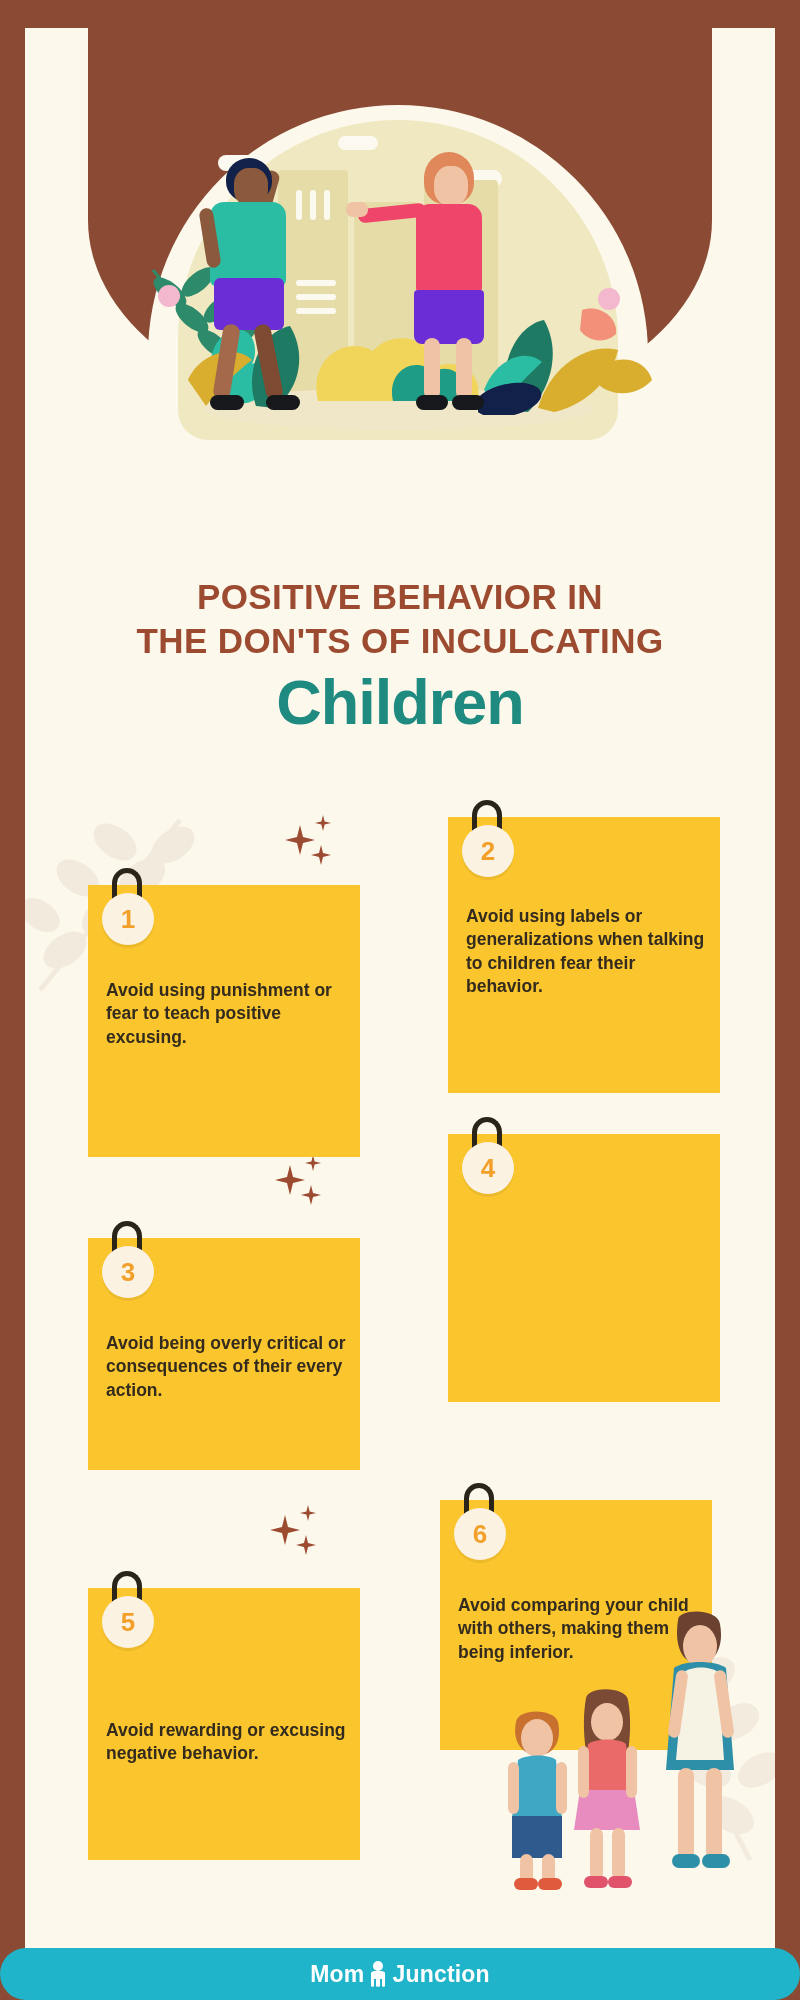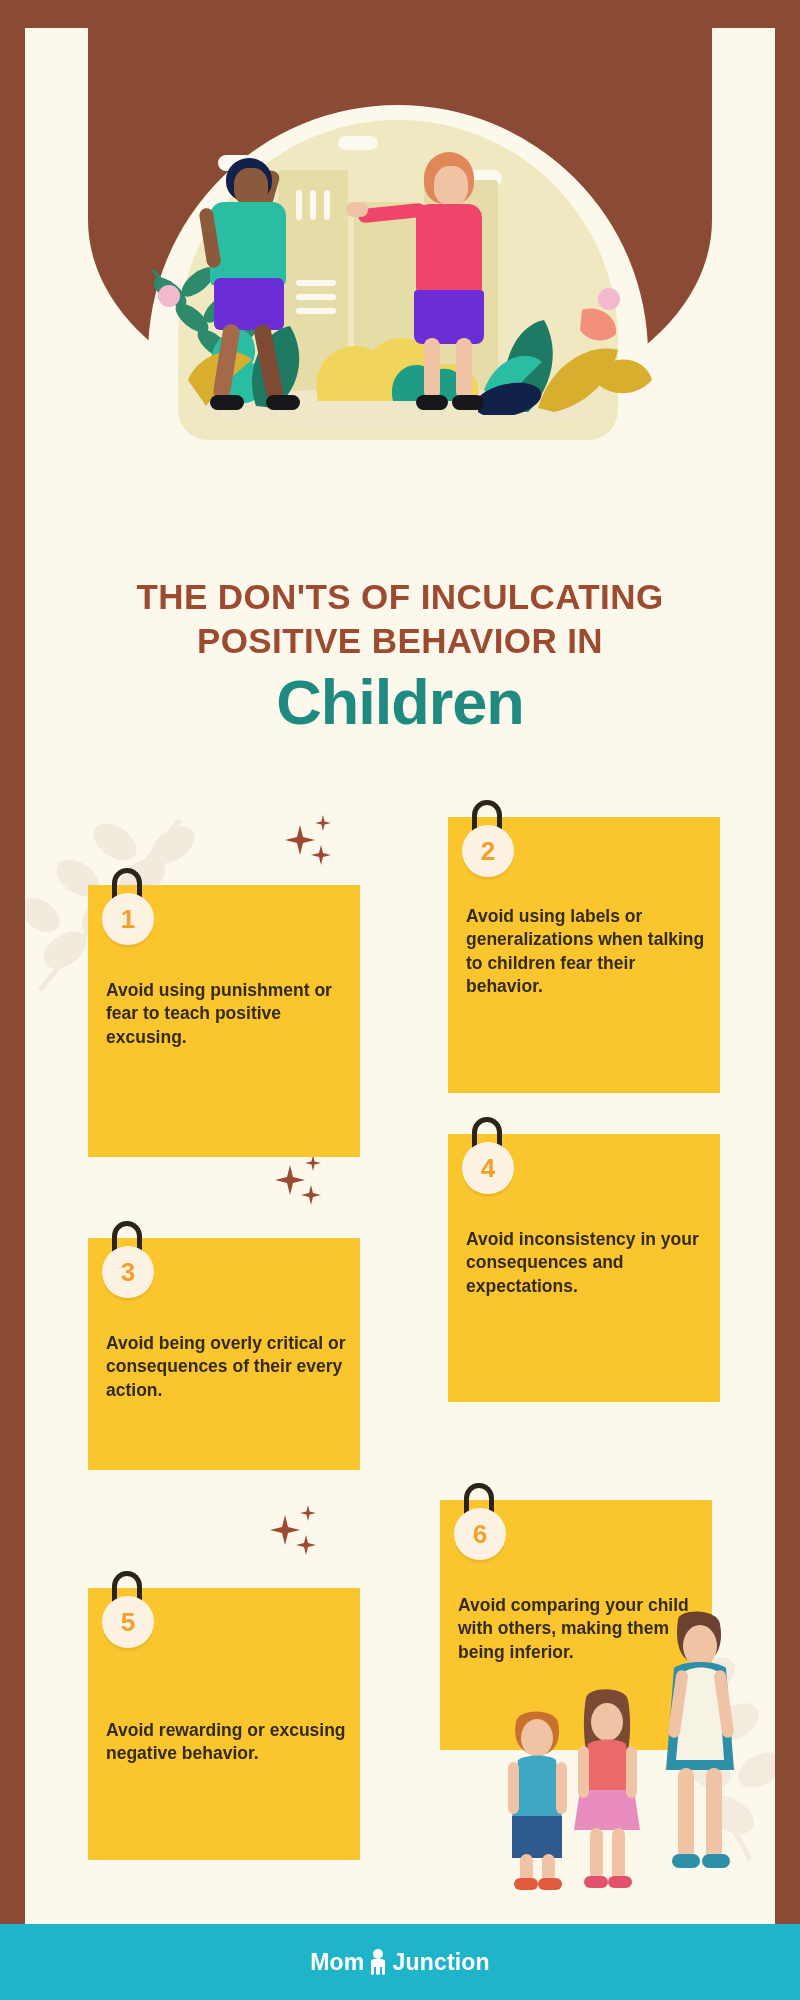--- a/index.html
+++ b/index.html
@@ -123,22 +123,22 @@
   }
   .card-text {
     position:absolute; left:18px; right:14px;
     color:#332B1E; font-size:17.5px; font-weight:700; line-height:1.33;
   }
   
   .family { position:absolute; left:490px; top:1610px; width:270px; height:280px; }
   
   .footer {
     position:absolute; left:0; right:0; bottom:0;
-    height:76px; background:#1FB4C9;
-    display:flex; align-items:center; justify-content:center;
+    height:52px; background:#1FB4C9;
+    display:flex; align-items:center; justify-content:center;border-radius:26px;
   }
   .footer-inner { display:flex; align-items:center; gap:2px; }
   .brand-text { color:#ffffff; font-size:23px; font-weight:700; letter-spacing:.2px; }
   .brand-mark {
     width:24px; height:30px;
     display:flex; align-items:center; justify-content:center;
   }
 </style>
 </head>
 <body>
@@ -257,22 +257,22 @@
       <div class="pB-body"></div>
       <div class="pB-skirt"></div>
       <div class="pB-leg1"></div>
       <div class="pB-leg2"></div>
       <div class="pB-shoe1"></div>
       <div class="pB-shoe2"></div>
     </div>
   </div>
 
   <div class="title-wrap">
+    <div class="title-main">POSITIVE BEHAVIOR IN</div>
     <div class="title-main">THE DON'TS OF INCULCATING</div>
-    <div class="title-main">POSITIVE BEHAVIOR IN</div>
     <div class="title-script">Children</div>
   </div>
 
   <div class="sparkle" style="left:285px; top:815px; width:60px; height:60px;">
     <div class="spark" style="left:0; top:10px; width:30px; height:30px;"></div>
     <div class="spark" style="left:30px; top:0px; width:16px; height:16px;"></div>
     <div class="spark" style="left:26px; top:30px; width:20px; height:20px;"></div>
   </div>
   <div class="sparkle" style="left:275px; top:1155px; width:60px; height:60px;">
     <div class="spark" style="left:0; top:10px; width:30px; height:30px;"></div>
@@ -299,21 +299,20 @@
 
   <div class="card" style="left:88px; top:1238px; width:272px; height:232px;">
     <div class="hook"></div>
     <div class="badge">3</div>
     <div class="card-text" style="top:94px;">Avoid being overly critical or consequences of their every action.</div>
   </div>
 
   <div class="card" style="left:448px; top:1134px; width:272px; height:268px;">
     <div class="hook"></div>
     <div class="badge">4</div>
-    <div class="card-text" style="top:94px;">Avoid inconsistency in your consequences and expectations.</div>
   </div>
 
   <div class="card" style="left:88px; top:1588px; width:272px; height:272px;">
     <div class="hook"></div>
     <div class="badge">5</div>
     <div class="card-text" style="top:94px;margin-top:37px;">Avoid rewarding or excusing negative behavior.</div>
   </div>
 
   <div class="card" style="left:440px; top:1500px; width:272px; height:250px;">
     <div class="hook"></div>

